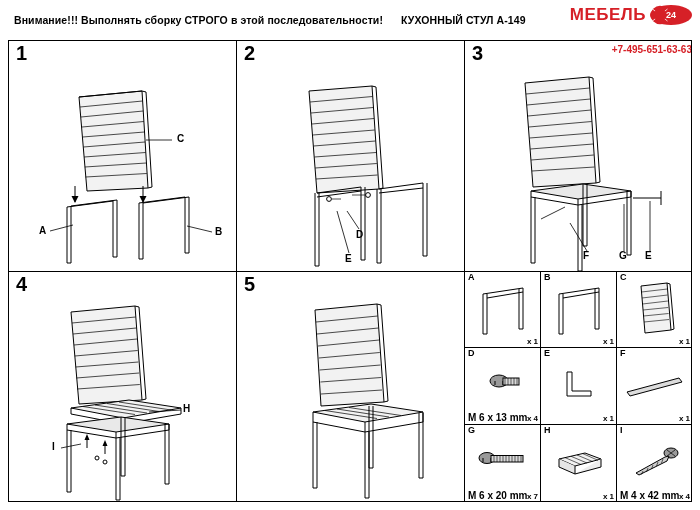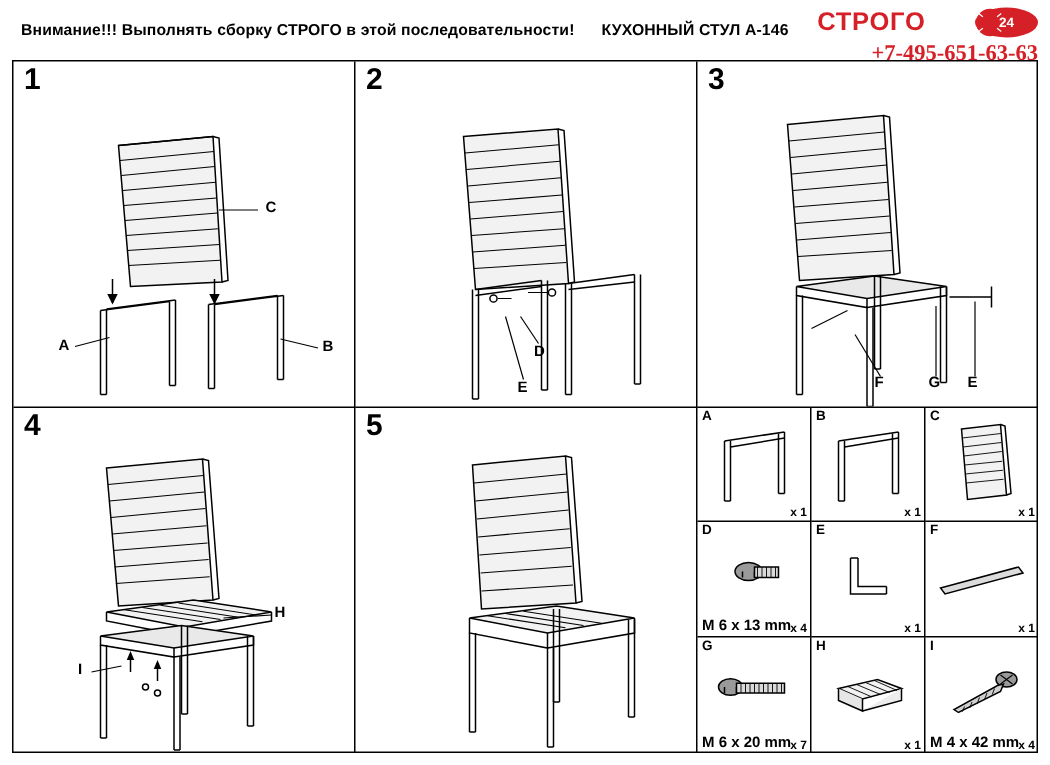--- a/index.html
+++ b/index.html
@@ -62,28 +62,26 @@
     height: 20px;
     border-radius: 50%;
     background: #d62027;
     color: #fff;
     font-size: 9px;
     font-weight: bold;
     display: flex;
     align-items: center;
     justify-content: center;
     position: relative;
-    margin-left: 29px;
   }
   .brand-phone {
     color: #d62027;
-    font-size: 15px;
-    font-weight: bold;
-    margin-top: 3px;
-    font-family: Liberation Serif, serif;
+    font-size: 10px;
+    font-weight: bold;
+    margin-top: 19px;
   }
 
   
   .frame {
     position: absolute;
     left: 8px;
     top: 40px;
     width: 684px;
     height: 462px;
     border: 1px solid #000;
@@ -156,25 +154,25 @@
   }
   svg { display: block; }
 </style>
 </head>
 <body>
 
 <div class="page">
 
   <div class="header">
     <div class="warn-line">
-      <span>Внимание!!! Выполнять сборку СТРОГО в этой последовательности!</span><span class="model">КУХОННЫЙ СТУЛ А-146</span>
+      <span>Внимание!!! Выполнять сборку СТРОГО в этой последовательности!</span><span class="model">КУХОННЫЙ СТУЛ А-149</span>
     </div>
     <div class="brand">
       <div class="brand-top">
-        <span class="brand-name">СТРОГО</span>
+        <span class="brand-name">МЕБЕЛЬ</span>
         <span class="brand-badge">
           <svg width="20" height="20" viewBox="0 0 20 20" style="position:absolute;left:0;top:0;">
             <circle cx="10" cy="10" r="9.2" fill="#d62027"></circle>
             <path d="M2.5 4 L17.5 16 M17.5 4 L2.5 16" stroke="#ffffff" stroke-width="0.8" fill="none"></path>
             <circle cx="10" cy="10" r="6.2" fill="#d62027"></circle>
           </svg>
           <span style="position:relative;z-index:2;">24</span>
         </span>
       </div>
       <div class="brand-phone">+7-495-651-63-63</div>

